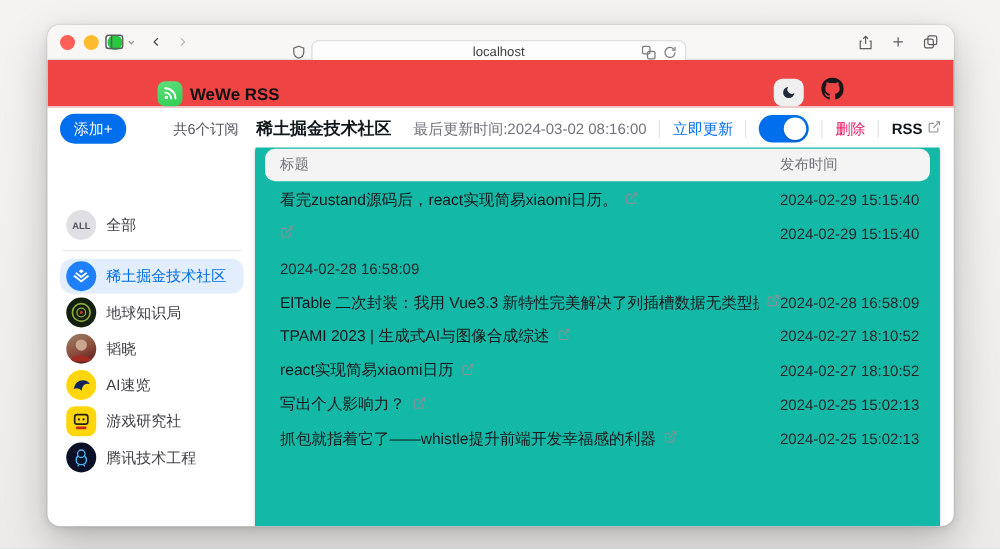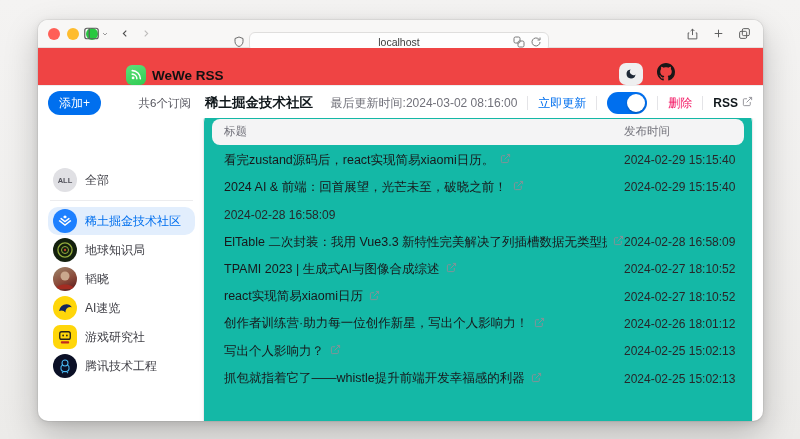--- a/index.html
+++ b/index.html
@@ -311,21 +311,20 @@
                   <path d="M18 13v6a2 2 0 0 1-2 2H5a2 2 0 0 1-2-2V8a2 2 0 0 1 2-2h6"></path>
                   <path d="M15 3h6v6"></path>
                   <path d="M10 14L21 3"></path>
                 </svg>
               </span>
             </span>
             <span class="time-cell">2024-02-29 15:15:40</span>
           </div>
           <div class="trow">
             <span class="title-cell">
-              <span class="t">2024 AI &amp; 前端：回首展望，光芒未至，破晓之前！</span>
               <span class="ext">
                 <svg width="11" height="11" viewBox="0 0 24 24" fill="none" stroke="currentColor" stroke-width="2">
                   <path d="M18 13v6a2 2 0 0 1-2 2H5a2 2 0 0 1-2-2V8a2 2 0 0 1 2-2h6"></path>
                   <path d="M15 3h6v6"></path>
                   <path d="M10 14L21 3"></path>
                 </svg>
               </span>
             </span>
             <span class="time-cell">2024-02-29 15:15:40</span>
           </div>
@@ -363,33 +362,20 @@
               <span class="t">react实现简易xiaomi日历</span>
               <span class="ext">
                 <svg width="11" height="11" viewBox="0 0 24 24" fill="none" stroke="currentColor" stroke-width="2">
                   <path d="M18 13v6a2 2 0 0 1-2 2H5a2 2 0 0 1-2-2V8a2 2 0 0 1 2-2h6"></path>
                   <path d="M15 3h6v6"></path>
                   <path d="M10 14L21 3"></path>
                 </svg>
               </span>
             </span>
             <span class="time-cell">2024-02-27 18:10:52</span>
-          </div>
-          <div class="trow">
-            <span class="title-cell">
-              <span class="t">创作者训练营·助力每一位创作新星，写出个人影响力！</span>
-              <span class="ext">
-                <svg width="11" height="11" viewBox="0 0 24 24" fill="none" stroke="currentColor" stroke-width="2">
-                  <path d="M18 13v6a2 2 0 0 1-2 2H5a2 2 0 0 1-2-2V8a2 2 0 0 1 2-2h6"></path>
-                  <path d="M15 3h6v6"></path>
-                  <path d="M10 14L21 3"></path>
-                </svg>
-              </span>
-            </span>
-            <span class="time-cell">2024-02-26 18:01:12</span>
           </div>
           <div class="trow">
             <span class="title-cell">
               <span class="t">写出个人影响力？</span>
               <span class="ext">
                 <svg width="11" height="11" viewBox="0 0 24 24" fill="none" stroke="currentColor" stroke-width="2">
                   <path d="M18 13v6a2 2 0 0 1-2 2H5a2 2 0 0 1-2-2V8a2 2 0 0 1 2-2h6"></path>
                   <path d="M15 3h6v6"></path>
                   <path d="M10 14L21 3"></path>
                 </svg>

